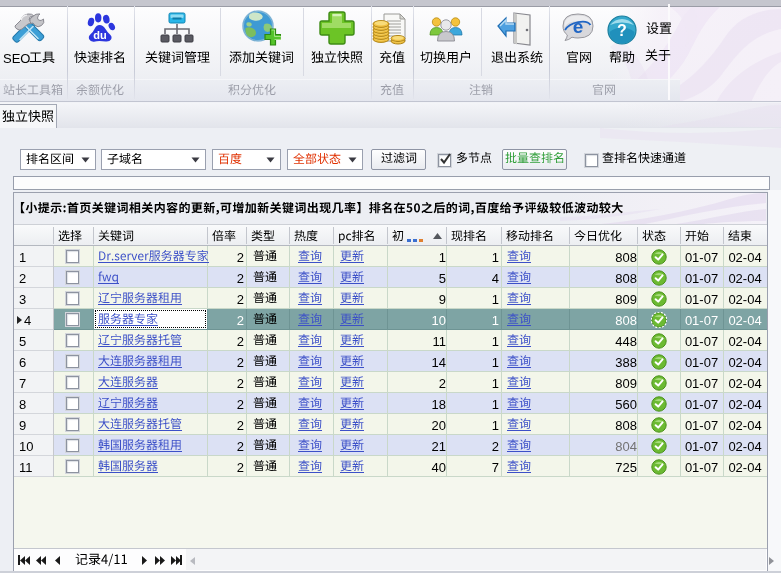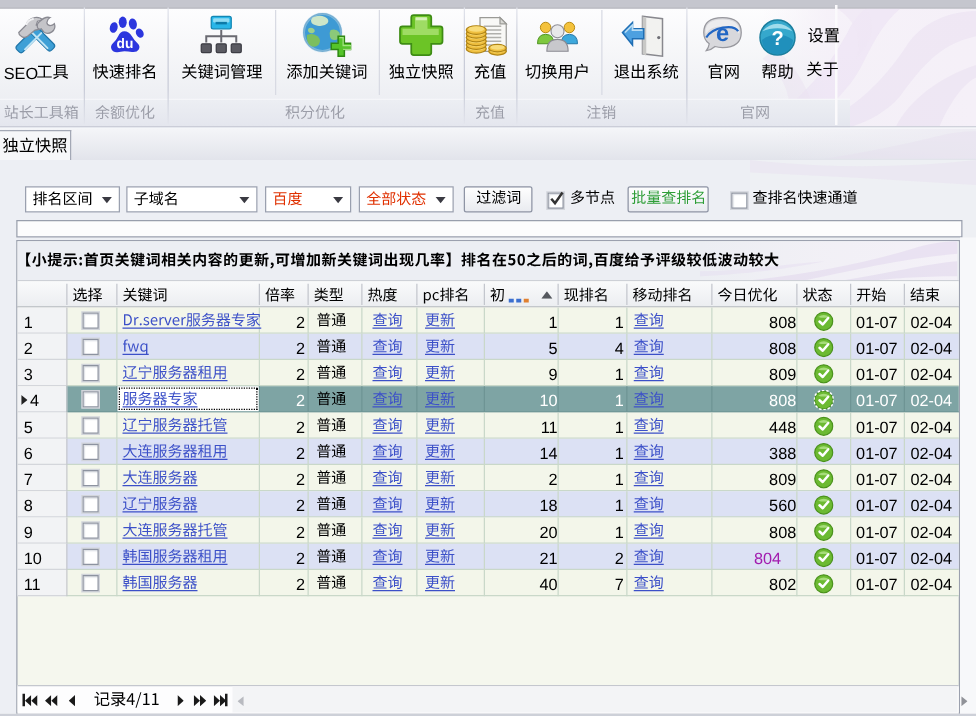--- a/index.html
+++ b/index.html
@@ -855,21 +855,21 @@
 <svg style="position:absolute;left:340px;top:439px;width:24px;height:15px;overflow:visible" viewBox="0 0 24 15" fill="#3c50c8">
     <use href="#t43"></use>
   </svg>
 <div style="position:absolute;left:340px;top:451px;width:24px;height:1px;background:#3c50c8"></div>
 <div style="position:absolute;left:404px;top:439px;width:42px;font:13px 'Liberation Sans';color:#000;text-align:right">21</div>
 <div style="position:absolute;left:459px;top:439px;width:40px;font:13px 'Liberation Sans';color:#000;text-align:right">2</div>
 <svg style="position:absolute;left:507px;top:439px;width:24px;height:15px;overflow:visible" viewBox="0 0 24 15" fill="#3c50c8">
     <use href="#t42"></use>
   </svg>
 <div style="position:absolute;left:507px;top:451px;width:24px;height:1px;background:#3c50c8"></div>
-<div style="position:absolute;left:591px;top:439px;width:46px;font:13px 'Liberation Sans';color:#a21caf;text-align:center">804</div>
+<div style="position:absolute;left:591px;top:439px;width:46px;font:13px 'Liberation Sans';color:#737373;text-align:right">804</div>
 <svg style="position:absolute;left:650.5px;top:437.5px;width:16px;height:16px" viewBox="0 0 16 16">
 <circle cx="8" cy="8" r="7.2" fill="#6cba32" stroke="#4a921c" stroke-width="1"></circle>
 <path d="M3.5 4.5 Q8 1.5 12.5 4.5 Q8 6 3.5 4.5 Z" fill="#a6dc7a"></path>
 <path d="M4.6 8.2 L7.2 10.6 L11.6 5.4" fill="none" stroke="#fff" stroke-width="2" stroke-linecap="round" stroke-linejoin="round"></path>
 </svg>
 <div style="position:absolute;left:680px;top:439px;width:43px;font:13px 'Liberation Sans';color:#000;text-align:center">01-07</div>
 <div style="position:absolute;left:723px;top:439px;width:44px;font:13px 'Liberation Sans';color:#000;text-align:center">02-04</div>
 <div style="position:absolute;left:14px;top:456px;width:39px;height:21px;background:#f2f3f5;border-bottom:1px solid #d4d6db;box-sizing:border-box"></div>
 <div style="position:absolute;left:19px;top:460px;font:13px 'Liberation Sans';color:#000">11</div>
 <div style="position:absolute;left:53px;top:456px;width:714px;height:21px;background:#f3f6ea;border-bottom:1px solid #c9d8c9;box-sizing:border-box"></div>
@@ -902,21 +902,21 @@
 <svg style="position:absolute;left:340px;top:460px;width:24px;height:15px;overflow:visible" viewBox="0 0 24 15" fill="#3c50c8">
     <use href="#t43"></use>
   </svg>
 <div style="position:absolute;left:340px;top:472px;width:24px;height:1px;background:#3c50c8"></div>
 <div style="position:absolute;left:404px;top:460px;width:42px;font:13px 'Liberation Sans';color:#000;text-align:right">40</div>
 <div style="position:absolute;left:459px;top:460px;width:40px;font:13px 'Liberation Sans';color:#000;text-align:right">7</div>
 <svg style="position:absolute;left:507px;top:460px;width:24px;height:15px;overflow:visible" viewBox="0 0 24 15" fill="#3c50c8">
     <use href="#t42"></use>
   </svg>
 <div style="position:absolute;left:507px;top:472px;width:24px;height:1px;background:#3c50c8"></div>
-<div style="position:absolute;left:591px;top:460px;width:46px;font:13px 'Liberation Sans';color:#000;text-align:right">802</div>
+<div style="position:absolute;left:591px;top:460px;width:46px;font:13px 'Liberation Sans';color:#000;text-align:right">725</div>
 <svg style="position:absolute;left:650.5px;top:458.5px;width:16px;height:16px" viewBox="0 0 16 16">
 <circle cx="8" cy="8" r="7.2" fill="#6cba32" stroke="#4a921c" stroke-width="1"></circle>
 <path d="M3.5 4.5 Q8 1.5 12.5 4.5 Q8 6 3.5 4.5 Z" fill="#a6dc7a"></path>
 <path d="M4.6 8.2 L7.2 10.6 L11.6 5.4" fill="none" stroke="#fff" stroke-width="2" stroke-linecap="round" stroke-linejoin="round"></path>
 </svg>
 <div style="position:absolute;left:680px;top:460px;width:43px;font:13px 'Liberation Sans';color:#000;text-align:center">01-07</div>
 <div style="position:absolute;left:723px;top:460px;width:44px;font:13px 'Liberation Sans';color:#000;text-align:center">02-04</div>
 <div style="position:absolute;left:14px;top:548px;width:753px;height:22px;background:#fdfdfe;border-top:1px solid #c4c7ce"></div>
 <div style="position:absolute;left:18px;top:555px;width:1.6px;height:10px;background:#1a1a1a"></div>
 <svg style="position:absolute;left:20px;top:556px;width:5px;height:9px" viewBox="0 0 5 9">

